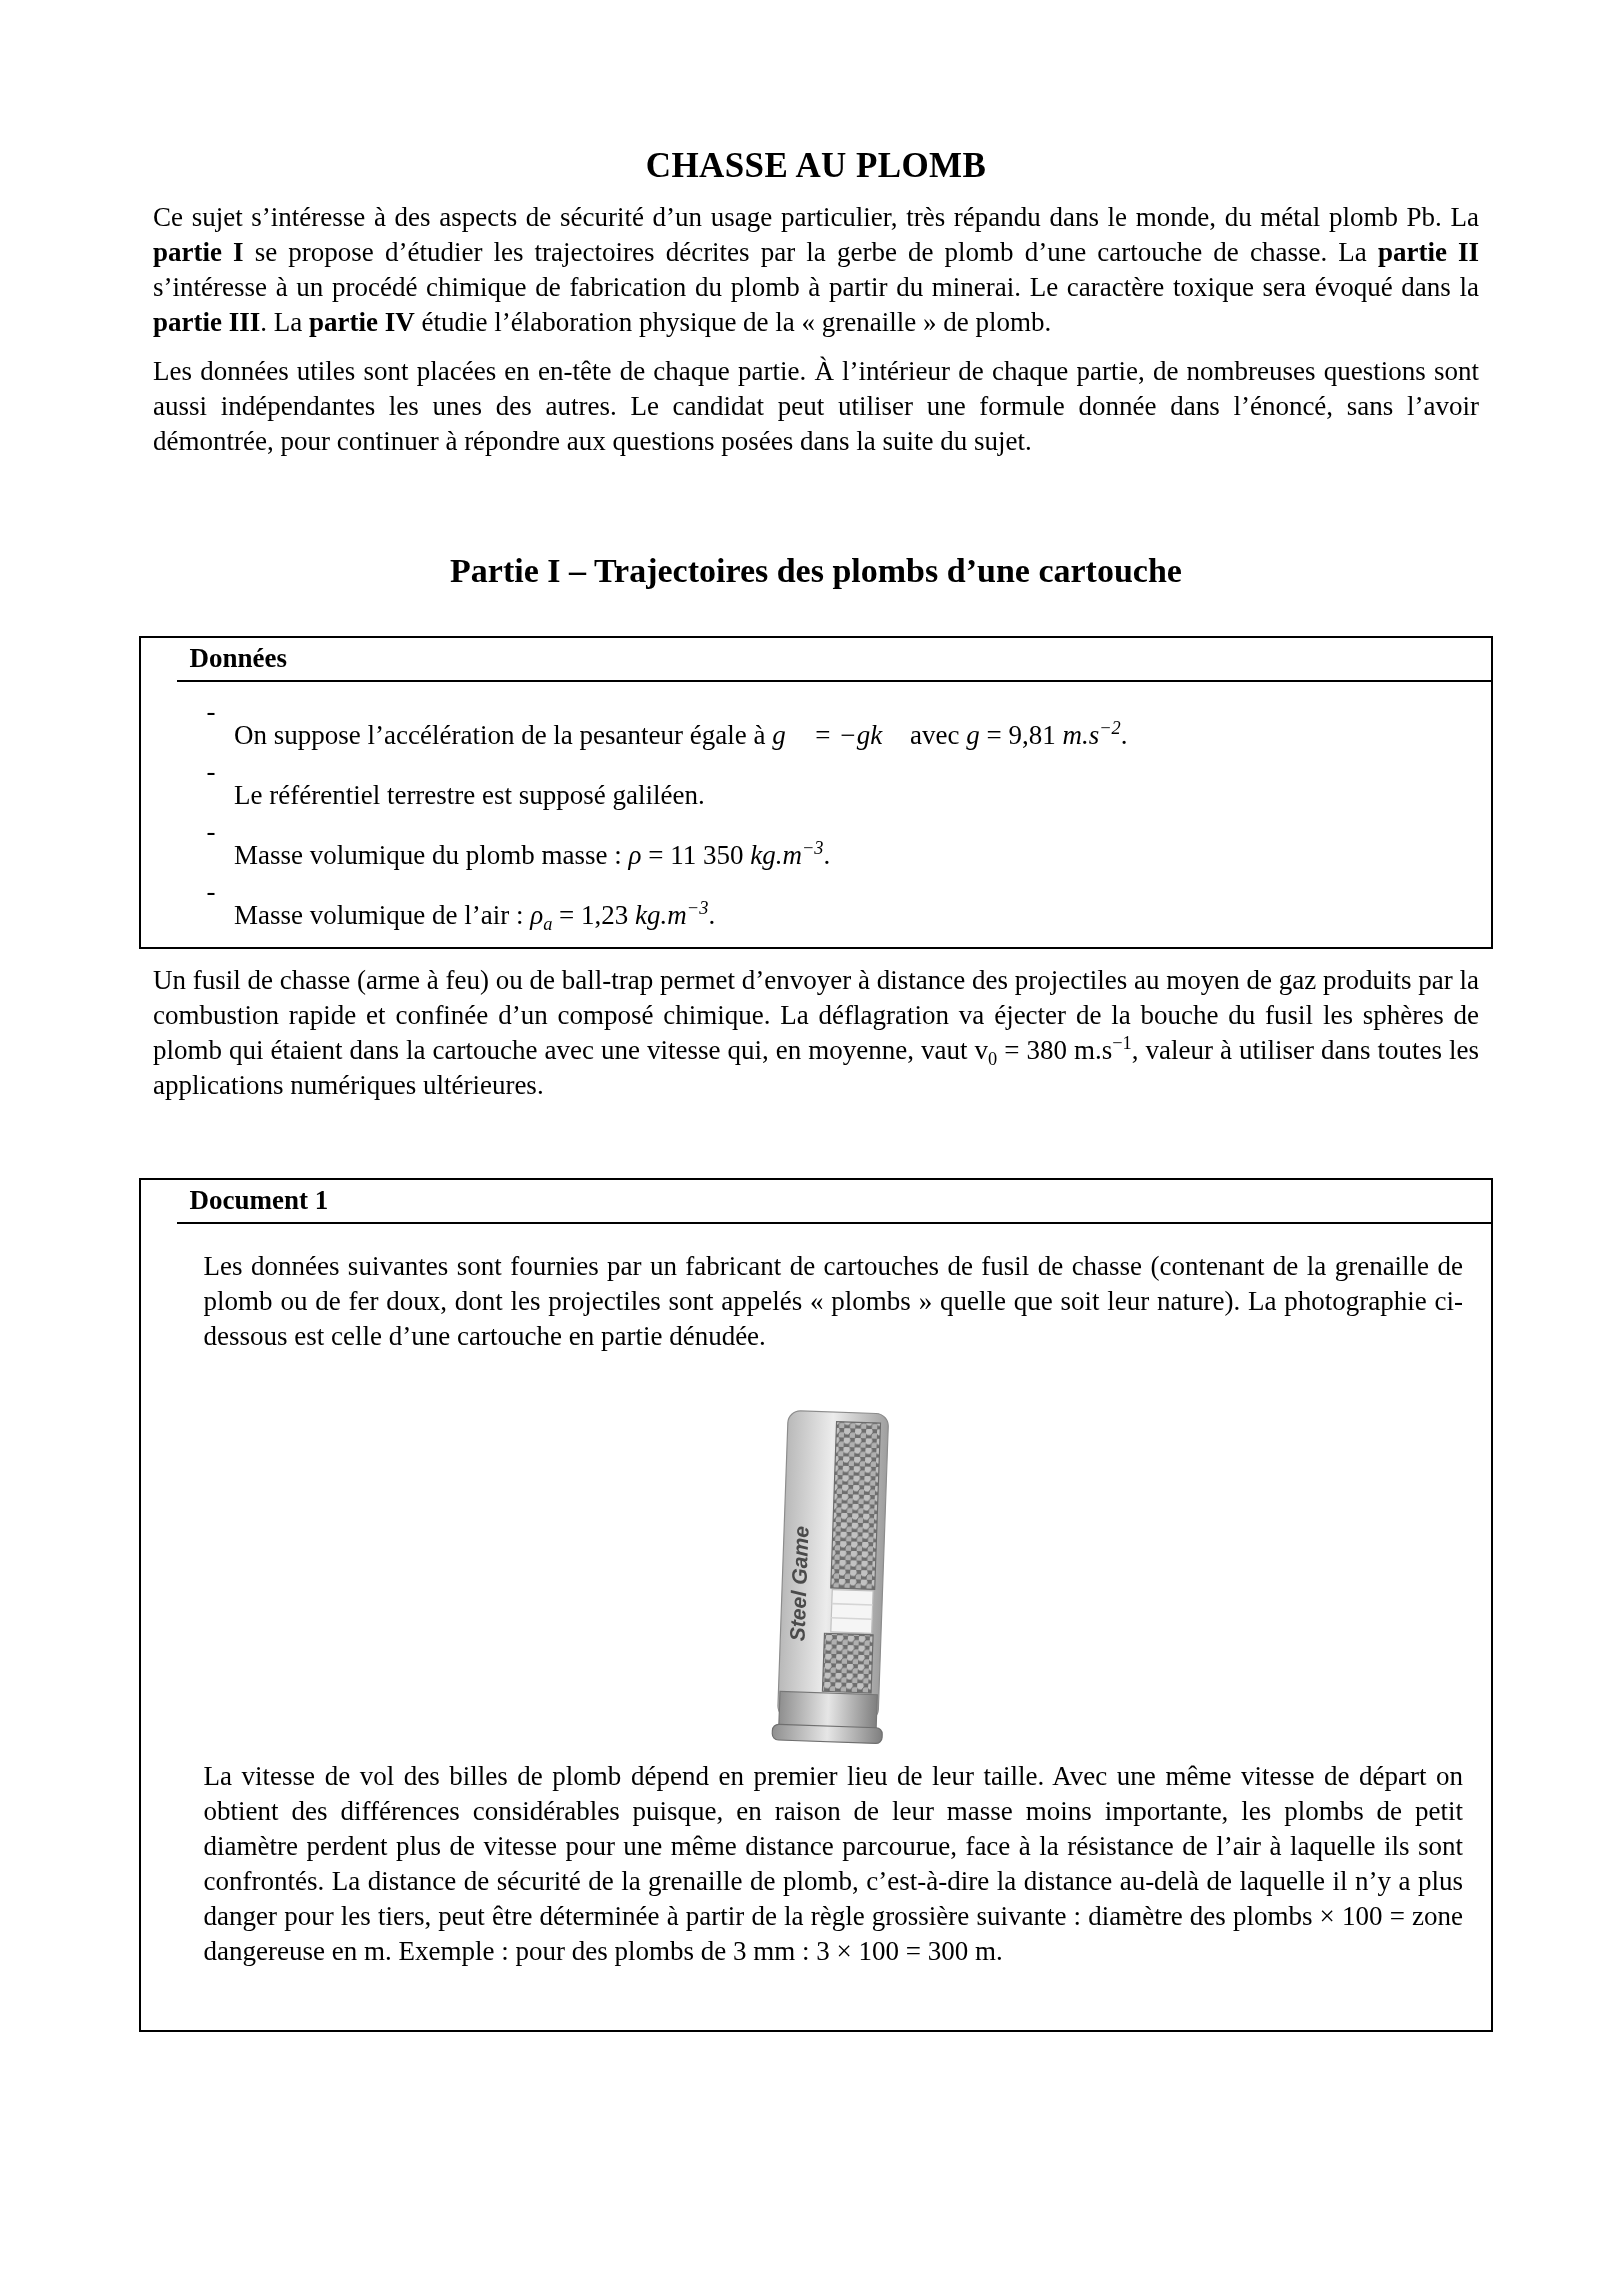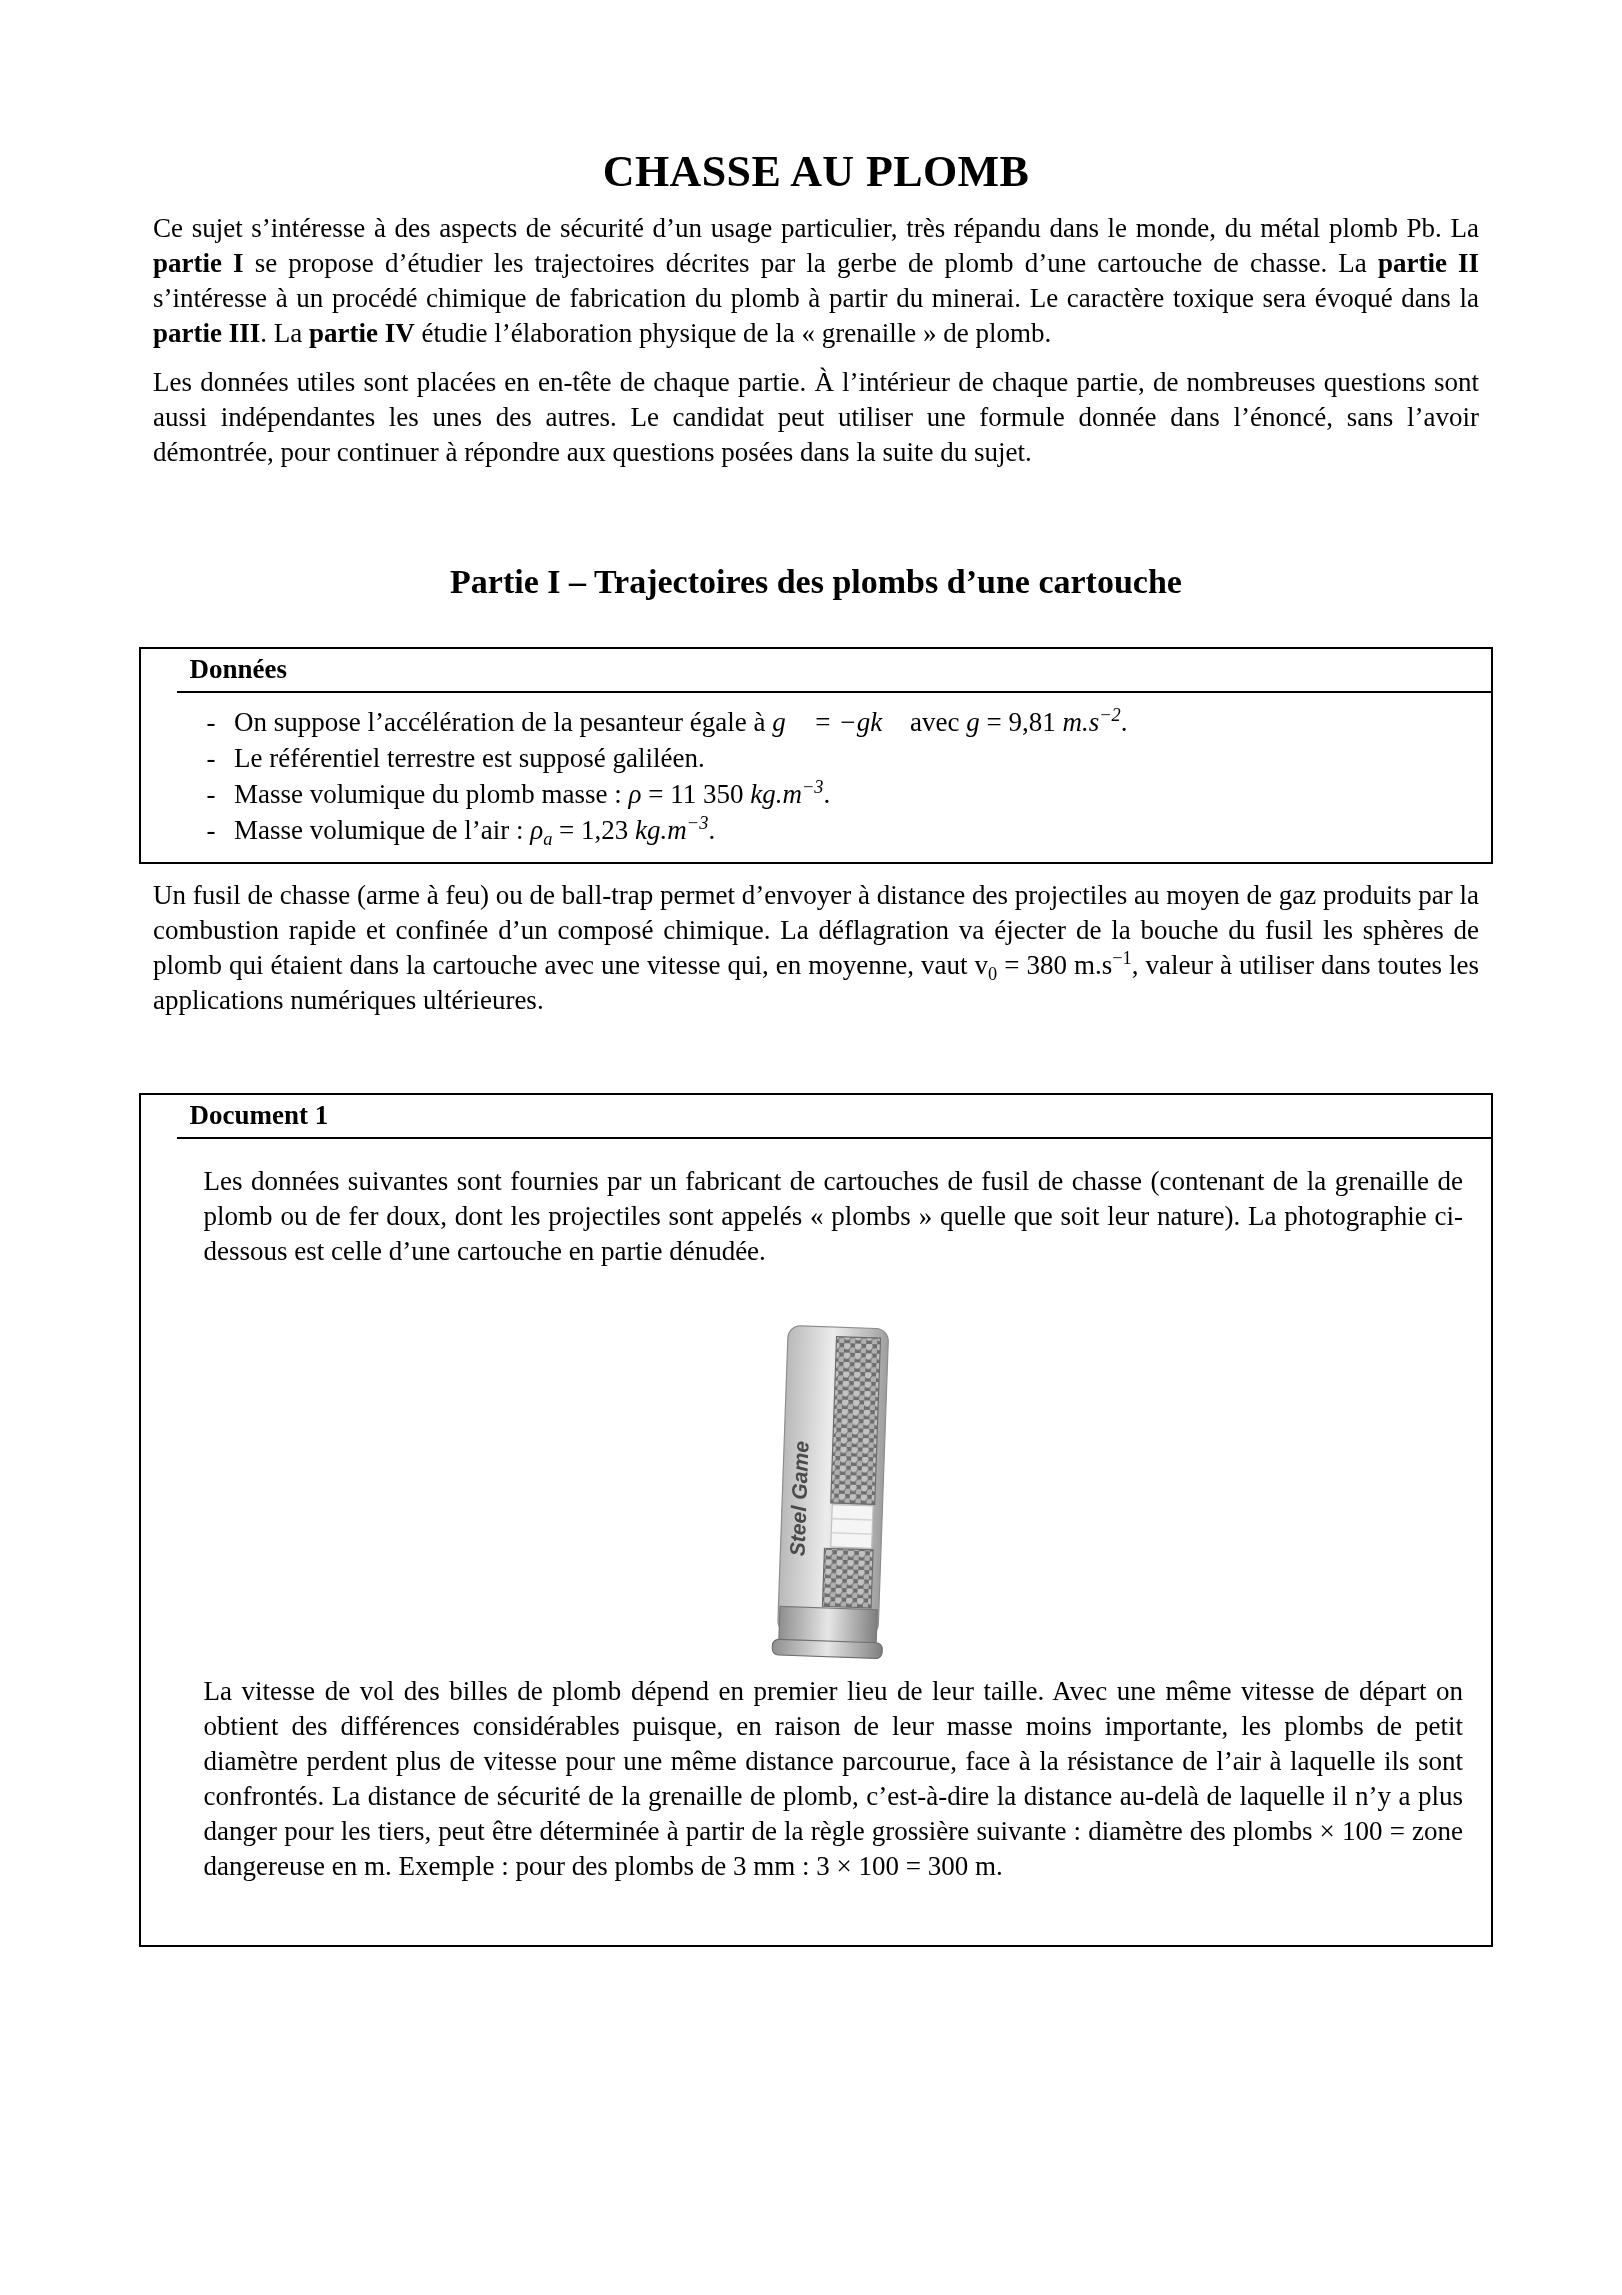--- a/index.html
+++ b/index.html
@@ -9,21 +9,21 @@
     background: #ffffff;
     color: #000;
     font-family: "Liberation Serif", serif;
   }
   .page { position: relative; width: 1623px; height: 2295px; overflow: hidden; background:#fff; }
   .content { position: absolute; left: 139px; top: 0; width: 1354px; }
 
   h1.title {
     margin: 146px 0 0 0;
     text-align: center;
-    font-size: 44px;
+    font-size: 35px;
     font-weight: 700;
     letter-spacing: 0.4px;
   }
   p.body {
     font-size: 27px;
     line-height: 35px;
     text-align: justify;
     margin: 14px;
   }
   .p1 { margin-top: 44px; }
@@ -42,21 +42,21 @@
     padding: 4.7px 12.6px 6.3px 12.6px;
     border-bottom: 2.4px solid #000;
   }
   .donnees-body { padding: 11px 14px 14px 11px; }
   .ditem {
     display: flex;
     font-size: 27px;
     line-height: 36px;
   }
   .ditem .dash { flex: none; width: 46px; text-align: center; }
-  .ditem .dtext { flex: 1; text-align: justify; }
+  .ditem .dtext { flex: 1; text-align: justify; margin-top: 24px; }
 
   .fusil { margin-top: 41px; }
 
   .doc1 { margin-top: 75px; }
   .doc1-body { padding: 11px 14px 47px 12.6px; }
 
   .cartridge-wrap {
     display: flex;
     justify-content: center;
     margin-top: 55px;

